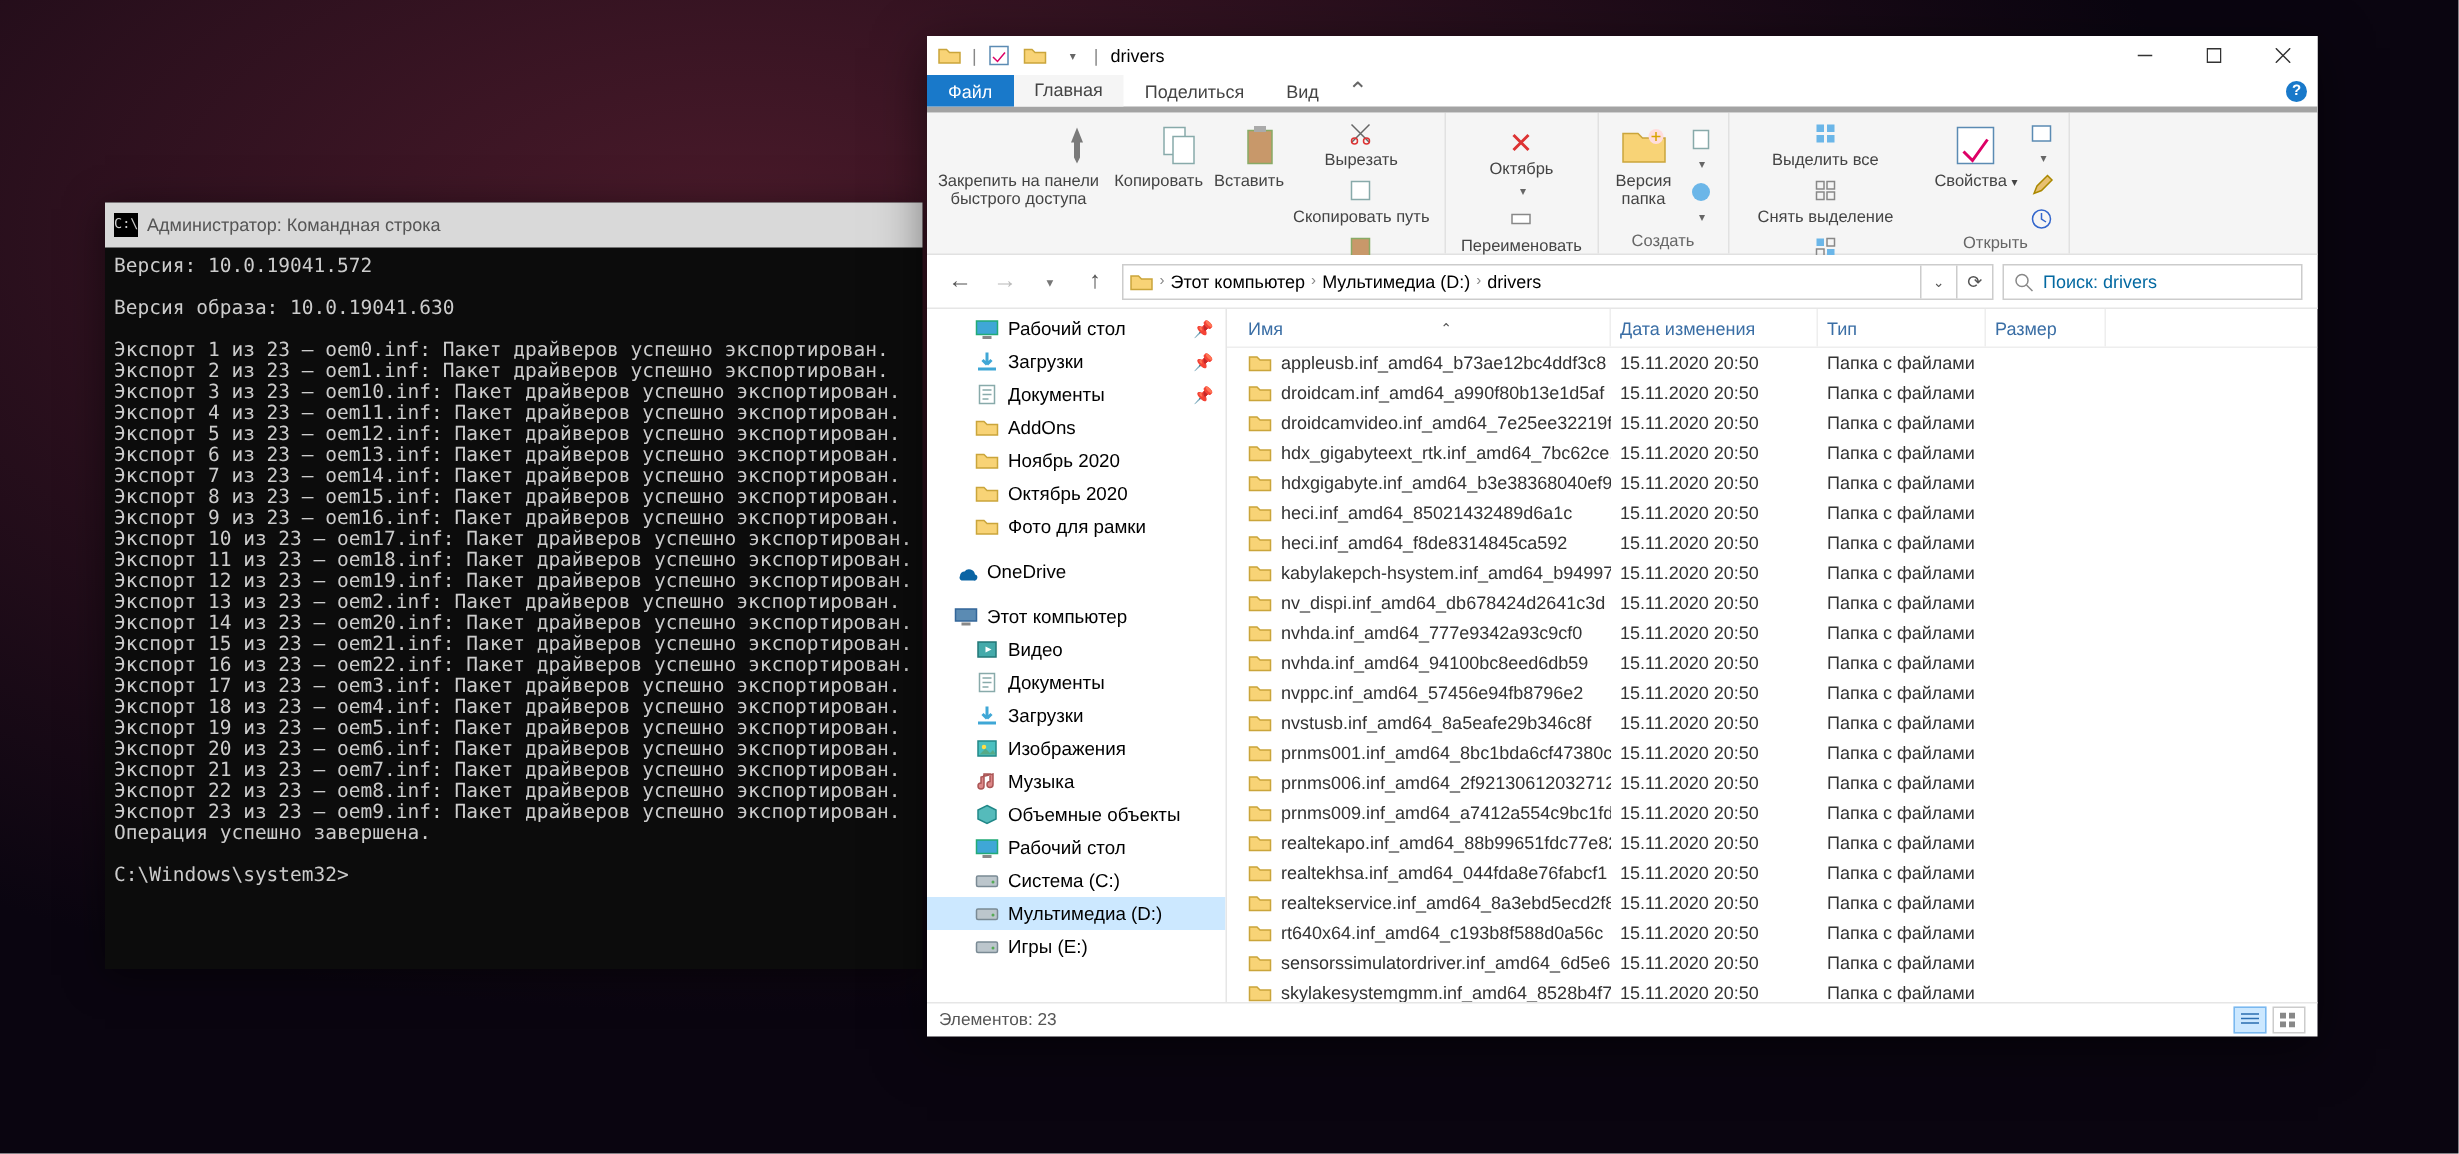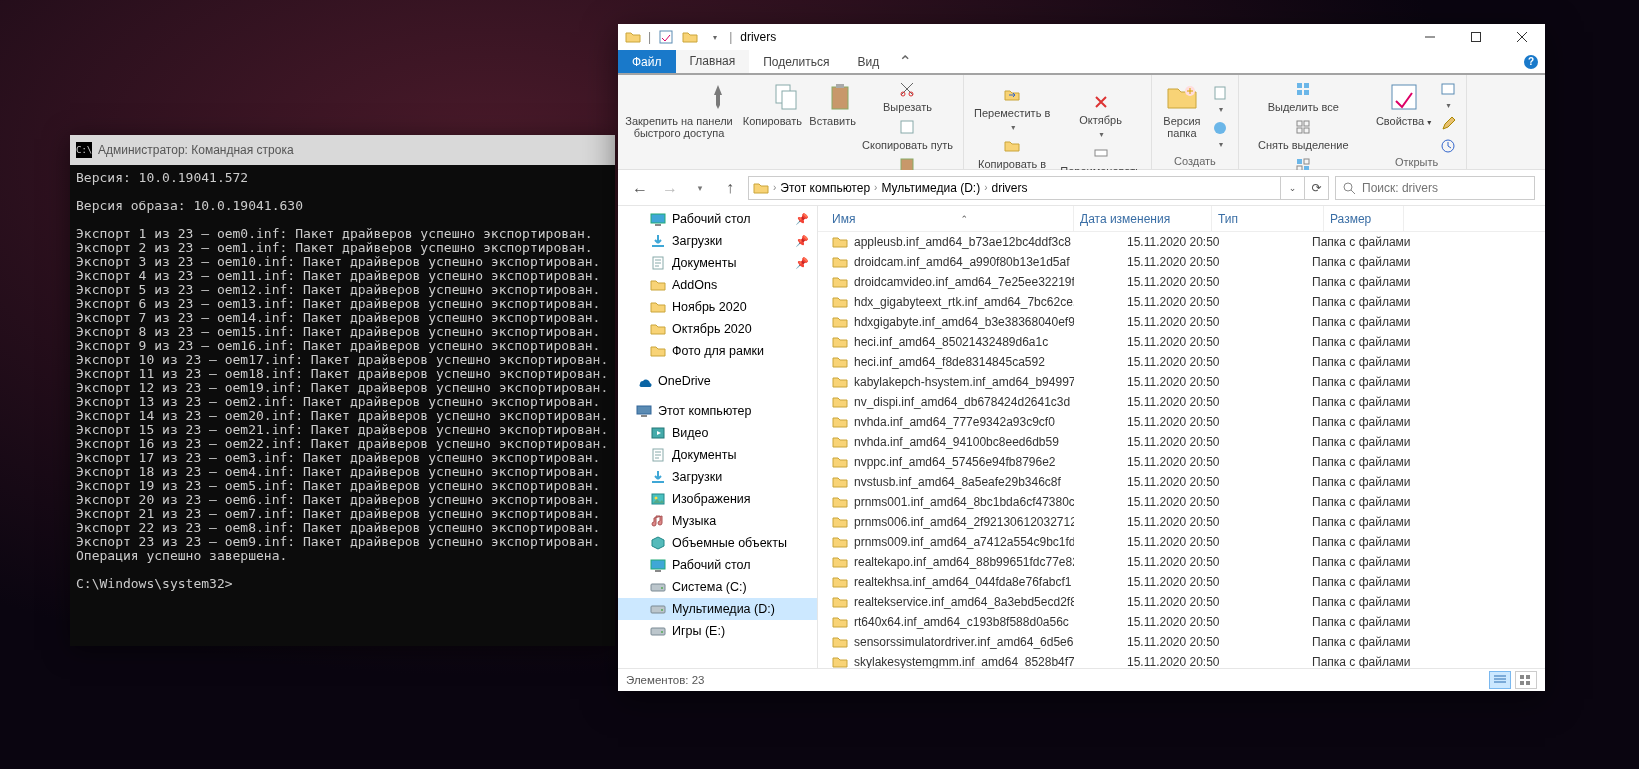--- a/index.html
+++ b/index.html
@@ -16,21 +16,21 @@
 
 
 #e-title { height:26px; background:#fff; display:flex; align-items:center; font-size:12px; }
 #e-title .qat { display:flex; align-items:center; gap:2px; padding:0 4px; }
 #e-title .qi { width:22px; height:22px; display:flex; align-items:center; justify-content:center; }
 #e-title .sep { color:#888; margin:0 2px; }
 #e-title .wctl { margin-left:auto; display:flex; }
 #e-title .wbtn { width:46px; height:26px; display:flex; align-items:center; justify-content:center; color:#333; }
 
 
-#e-tabs { height:25px; background:#fff; display:flex; align-items:stretch; border-bottom:2px solid #a3a3a3; position:relative;}
+#e-tabs { height:25px; background:#fff; display:flex; align-items:stretch; border-bottom:4px solid #a3a3a3; position:relative;}
 #e-tabs .tab { padding:0 14px; display:flex; align-items:center; font-size:12px; color:#444; cursor:default;}
 #e-tabs .tab.file { background:#1979ca; color:#fff; }
 #e-tabs .tab.active { border-bottom:2px solid transparent; background:#f5f5f5;}
 #e-tabs .help { margin-left:auto; width:28px; display:flex;align-items:center;justify-content:center;}
 #e-tabs .exp-col{ width:24px;display:flex;align-items:center;justify-content:center;color:#666;}
 .help-c{width:14px;height:14px;border-radius:50%;background:#1979ca;color:#fff;font-size:10px;line-height:14px;text-align:center;font-weight:bold;}
 
 
 #e-ribbon { height:95px; background:#f5f5f5; display:flex; border-bottom:1px solid #e1e1e1; font-size:11px; color:#444;}
 .rgroup { border-right:1px solid #e1e1e1; display:flex; flex-direction:column; }
@@ -46,36 +46,36 @@
 .wide .bigbtn{width:110px;align-items:flex-end;}
 
 
 #e-nav { height:36px; display:flex; align-items:center; gap:6px; padding:0 10px; background:#fff; border-bottom:1px solid #e6e6e6;}
 .navbtn { width:24px; height:24px; display:flex; align-items:center;justify-content:center; color:#555; }
 #addr { flex:1; height:24px; border:1px solid #ccc; display:flex; align-items:center; font-size:12px; }
 #addr .crumb { padding:0 4px; display:flex;align-items:center;gap:2px;}
 #addr .sep { color:#888; font-size:10px;}
 #addr .end { margin-left:auto; display:flex;}
 #addr .abtn{ width:24px;display:flex;align-items:center;justify-content:center;border-left:1px solid #ccc;color:#555;height:22px;}
-#search { width:200px; height:24px; border:1px solid #ccc; display:flex; align-items:center; padding:0 6px; gap:6px; font-size:12px; color:#737373;}
+#search { width:200px; height:24px; border:1px solid #ccc; display:flex; align-items:center; padding:0 6px; gap:6px; font-size:12px; color:#0369a1;}
 
 
 #e-body { flex:1; display:flex; overflow:hidden; position:relative;}
 #tree { width:200px; border-right:1px solid #e6e6e6; overflow-y:auto; font-size:12.5px; padding:2px 0;}
 .tnode { display:flex; align-items:center; gap:6px; padding:2px 4px 2px 18px; height:22px;}
 .tnode.l2 { padding-left:32px;}
 .tnode.sel { background:#cce8ff;}
 .tnode .pin{margin-left:auto;color:#6b6b6b;font-size:11px;margin-right:4px;}
 .tnode .ti{width:16px;height:16px;flex:none;}
 
 #list { flex:1; display:flex; flex-direction:column; overflow:hidden;}
 #cols { height:26px; display:flex; align-items:center; border-bottom:1px solid #eee; font-size:12px; color:#3a6ea5; padding-left:8px;}
 #cols .col{border-right:1px solid #eee;height:100%;display:flex;align-items:center;padding-left:6px;}
 #rows { flex:1; overflow-y:auto;}
-.row { display:flex; align-items:center; height:20px; font-size:12px; padding-left:8px; color:#333;justify-content:space-between;}
+.row { display:flex; align-items:center; height:20px; font-size:12px; padding-left:8px; color:#333;}
 .row .cell{overflow:hidden;text-overflow:ellipsis;white-space:nowrap;padding-left:6px;}
 .row .nm{display:flex;align-items:center;gap:6px;}
 .row .fi{width:16px;height:16px;flex:none;}
 
 #status { height:23px; border-top:1px solid #e6e6e6; display:flex; align-items:center; font-size:11.5px; color:#555; padding:0 8px;}
 #status .vbtn{margin-left:auto;width:22px;height:18px;border:1px solid #ccc;margin-left:4px;display:flex;align-items:center;justify-content:center;}
 #status .vbtn.act{background:#cce8ff;border-color:#7ab8ef;}
 
 
 .svg{display:block;}
@@ -229,35 +229,20 @@
             </div>
         </div>
       </div>
     </div>
 
     <div class="rgroup">
       <div class="rbody">
         <div class="smallrow" style="padding-top:6px;">
           <div class="smallbtn dd">
               <span class="si"><svg width="16" height="16">
-                  <path d="M1 4h5l2 2h7v7H1z" fill="#f8d376" stroke="#caa53b"></path>
-                  <path d="M5 8h6m0 0l-2-2m2 2l-2 2" stroke="#36c" fill="none"></path>
-                </svg></span>
-              <span>Переместить в</span>
-            </div>
-          <div class="smallbtn dd">
-              <span class="si"><svg width="16" height="16">
-                  <path d="M1 4h5l2 2h7v7H1z" fill="#f8d376" stroke="#caa53b"></path>
-                </svg></span>
-              <span>Копировать в</span>
-            </div>
-        </div>
-        <div class="smallrow" style="padding-top:6px;">
-          <div class="smallbtn dd">
-              <span class="si"><svg width="16" height="16">
                   <path d="M3 3l10 10M13 3L3 13" stroke="#d33" stroke-width="2"></path>
                 </svg></span>
               <span>Октябрь</span>
             </div>
           <div class="smallbtn">
               <span class="si"><svg width="16" height="16">
                   <rect x="2" y="5" width="12" height="6" fill="#fff" stroke="#888"></rect>
                 </svg></span>
               <span>Переименовать</span>
             </div>

